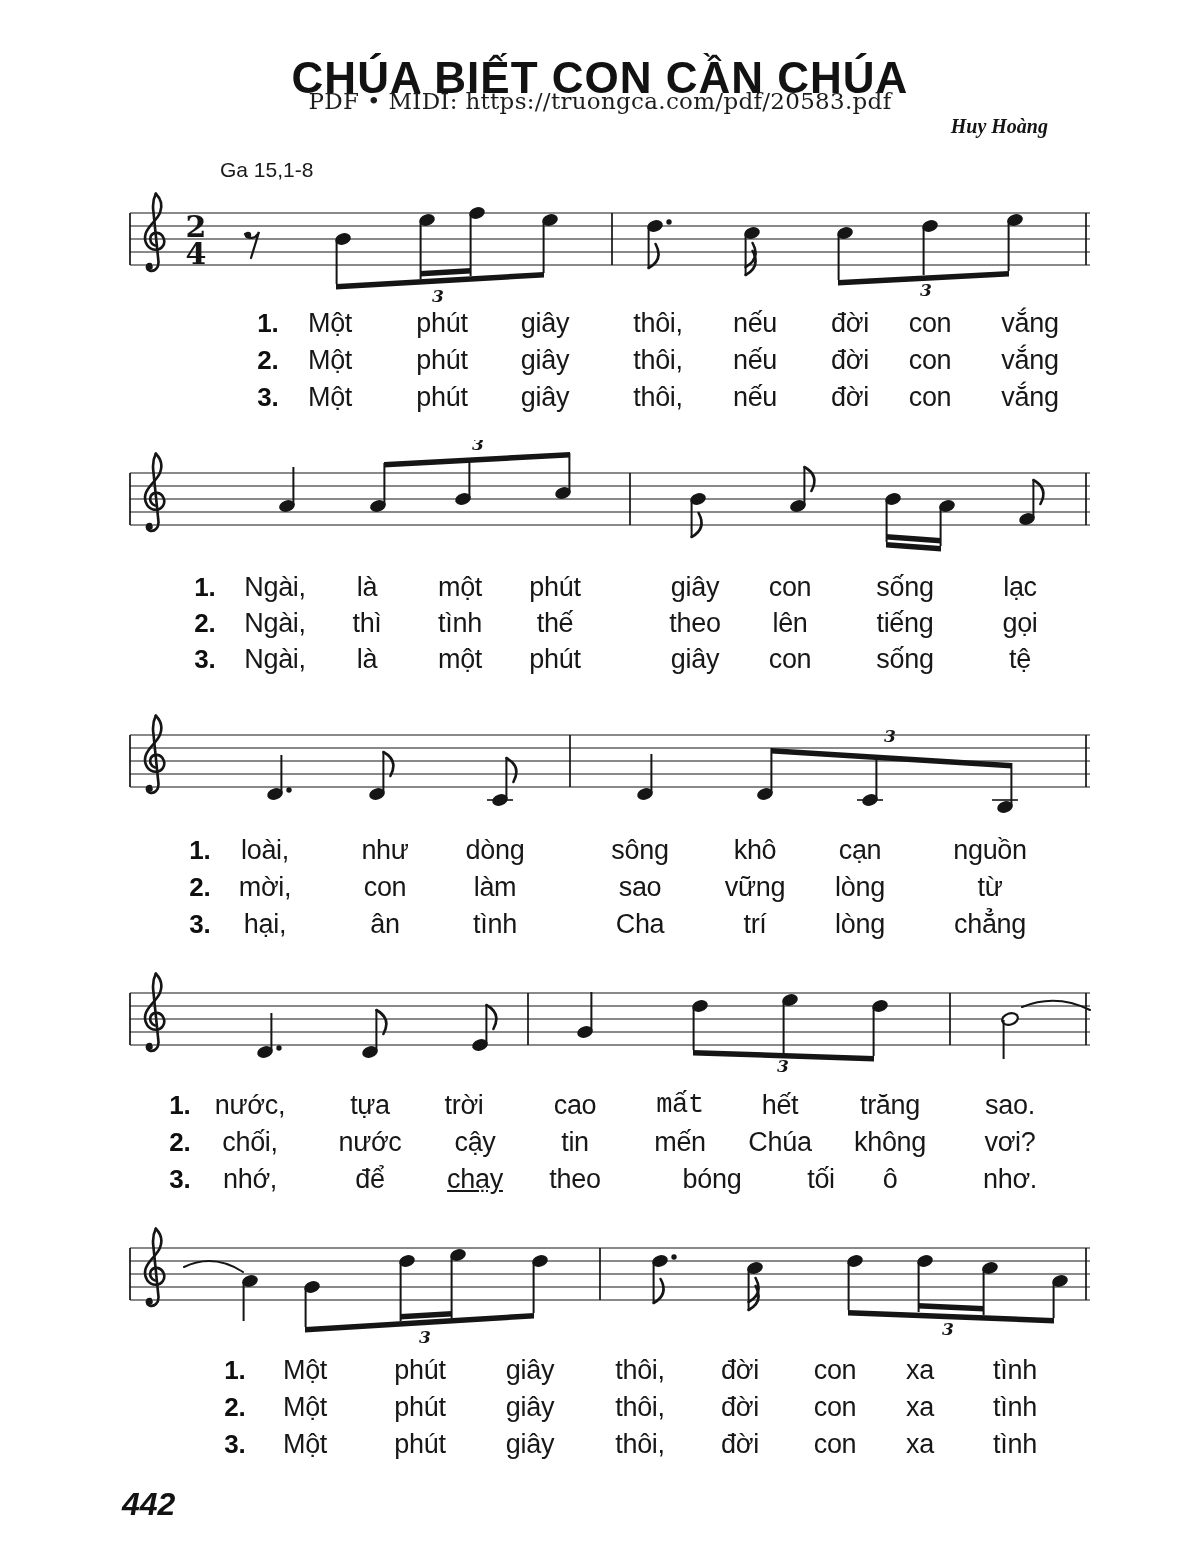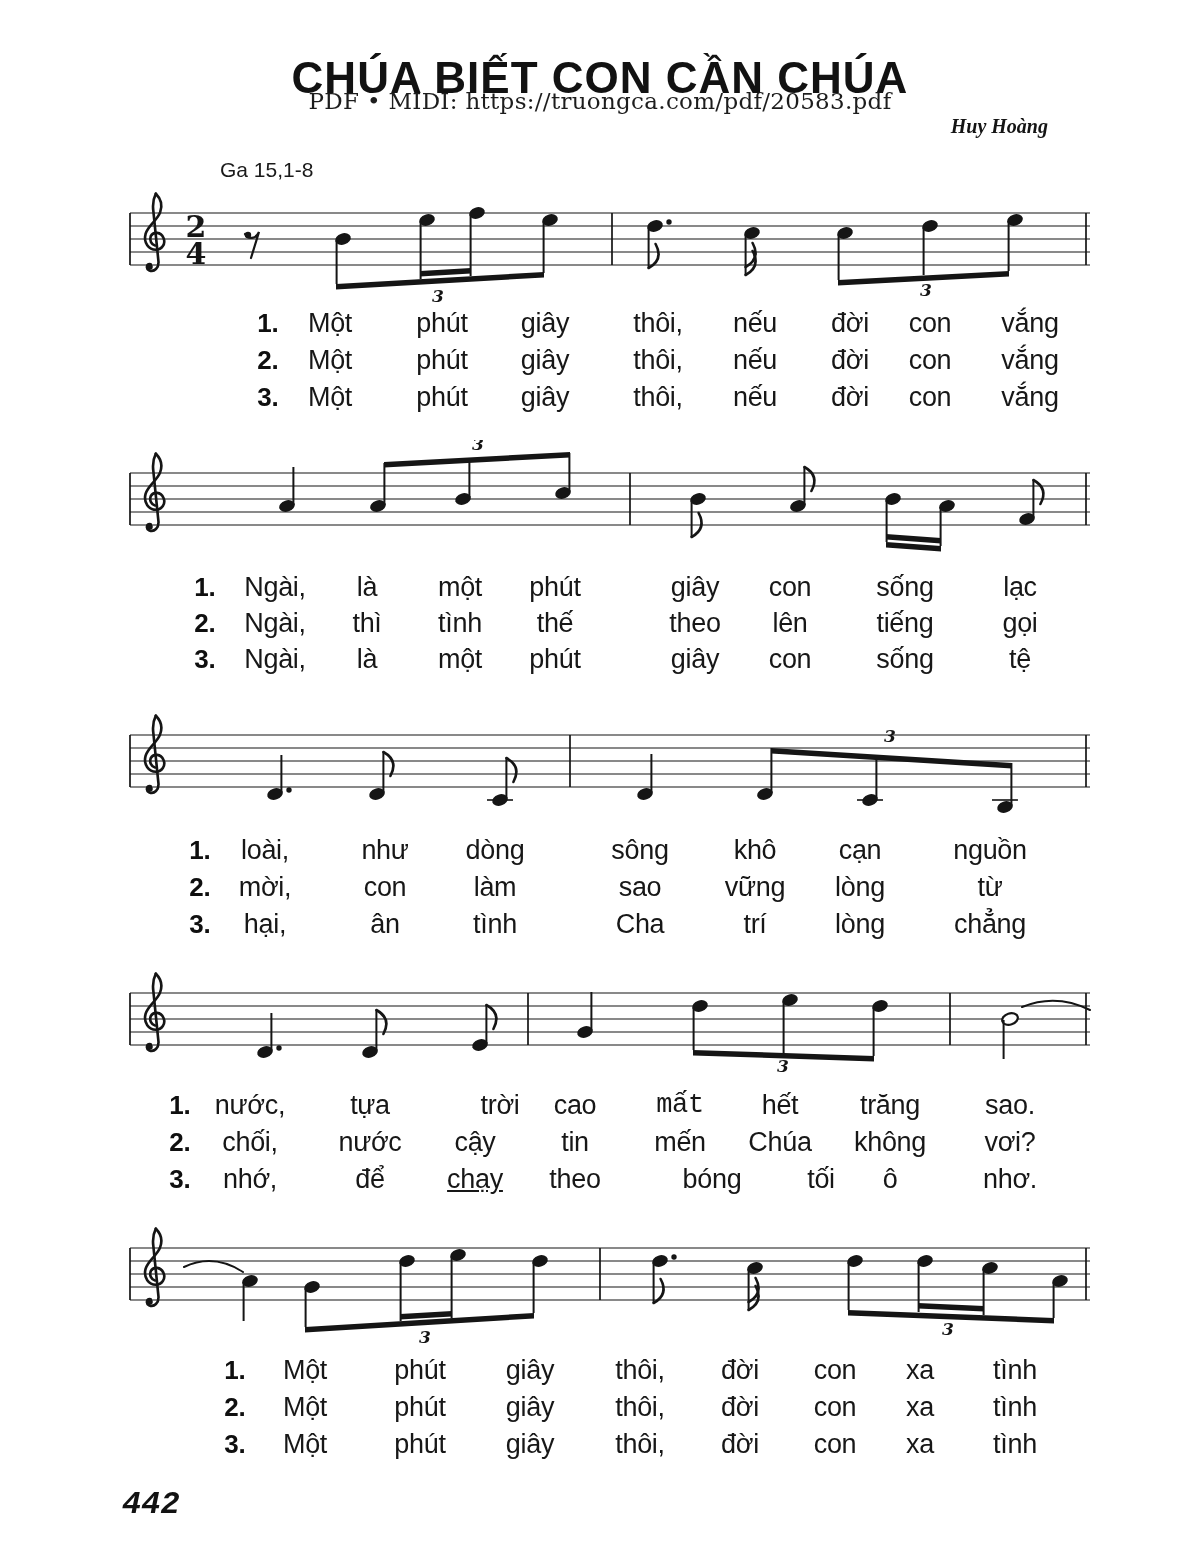--- a/index.html
+++ b/index.html
@@ -28,21 +28,21 @@
   .word{
     position:absolute;transform:translateX(-50%);font-size:27px;
     white-space:nowrap;color:#171717;letter-spacing:-.3px;
   }
   .vnum{
     position:absolute;transform:translateX(-50%);font-size:26px;font-weight:bold;
     color:#0f0f0f;
   }
   .pagenum{
     position:absolute;left:122px;top:1486px;
-    font-family:Liberation Mono, monospace;font-weight:bold;font-style:italic;
+    font-family:Liberation Sans, sans-serif;font-weight:bold;font-style:italic;
     font-size:32px;color:#121212;
   }
 </style>
 </head>
 <body>
 
 <div class="page">
   <h1 class="title">CHÚA BIẾT CON CẦN CHÚA</h1>
   <div class="subtitle">PDF • MIDI: https://truongca.com/pdf/20583.pdf</div>
   <div class="author">Huy Hoàng</div>
@@ -425,21 +425,21 @@
       <span class="word" style="left: 265px; top: 909px;">hại,</span>
       <span class="word" style="left: 385px; top: 909px;">ân</span>
       <span class="word" style="left: 495px; top: 909px;">tình</span>
       <span class="word" style="left: 640px; top: 909px;">Cha</span>
       <span class="word" style="left: 755px; top: 909px;">trí</span>
       <span class="word" style="left: 860px; top: 909px;">lòng</span>
       <span class="word" style="left: 990px; top: 909px;">chẳng</span>
       <span class="vnum" style="left: 180px; top: 1090px;">1.</span>
       <span class="word" style="left: 250px; top: 1090px;">nước,</span>
       <span class="word" style="left: 370px; top: 1090px;">tựa</span>
-      <span class="word" style="left: 500px; top: 1090px; text-align: center;">trời</span>
+      <span class="word" style="left: 464px; top: 1090px; text-align: center;">trời</span>
       <span class="word" style="left: 575px; top: 1090px;">cao</span>
       <span class="word" style="left: 680px; top: 1090px; font-family: Liberation Mono, monospace;">mất</span>
       <span class="word" style="left: 780px; top: 1090px;">hết</span>
       <span class="word" style="left: 890px; top: 1090px;">trăng</span>
       <span class="word" style="left: 1010px; top: 1090px;">sao.</span>
       <span class="vnum" style="left: 180px; top: 1127px;">2.</span>
       <span class="word" style="left: 250px; top: 1127px;">chối,</span>
       <span class="word" style="left: 370px; top: 1127px;">nước</span>
       <span class="word" style="left: 475px; top: 1127px;">cậy</span>
       <span class="word" style="left: 575px; top: 1127px;">tin</span>

